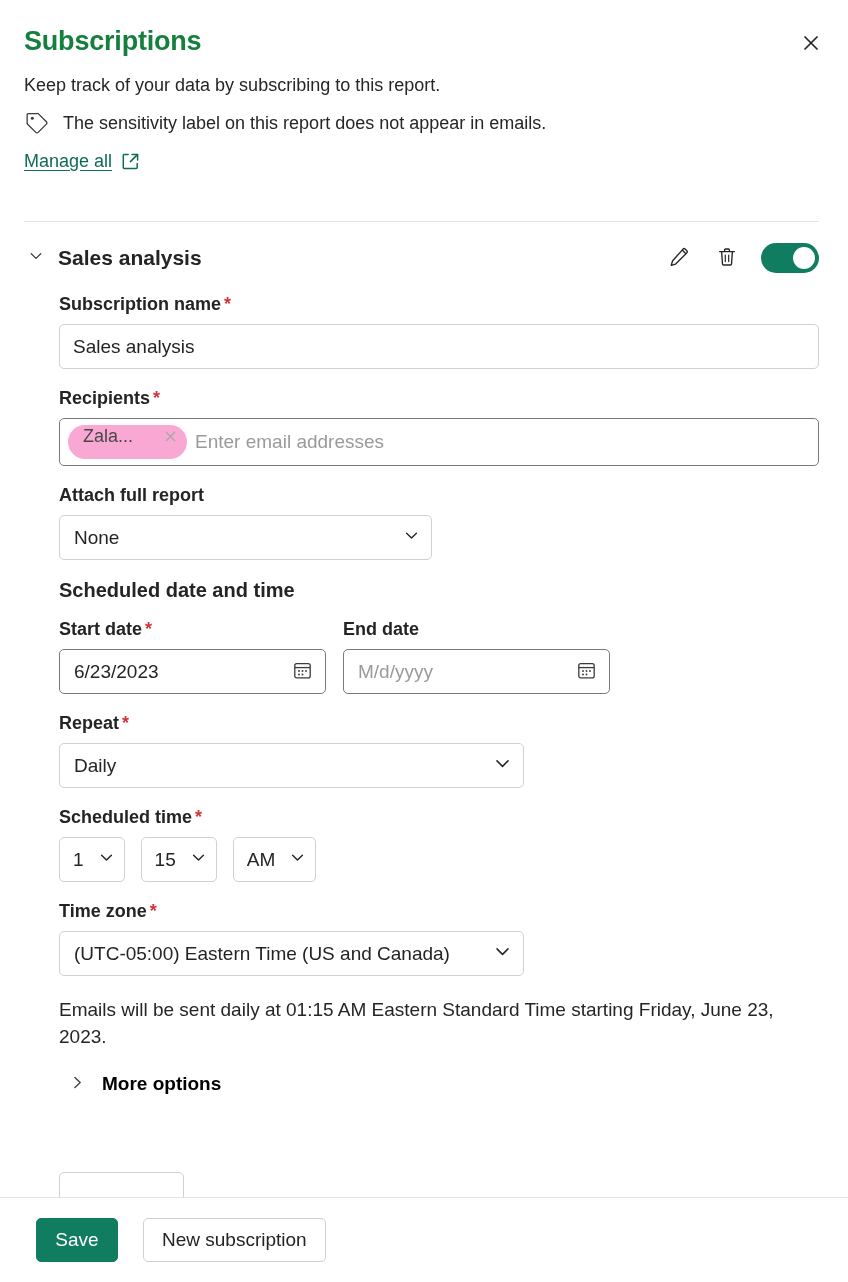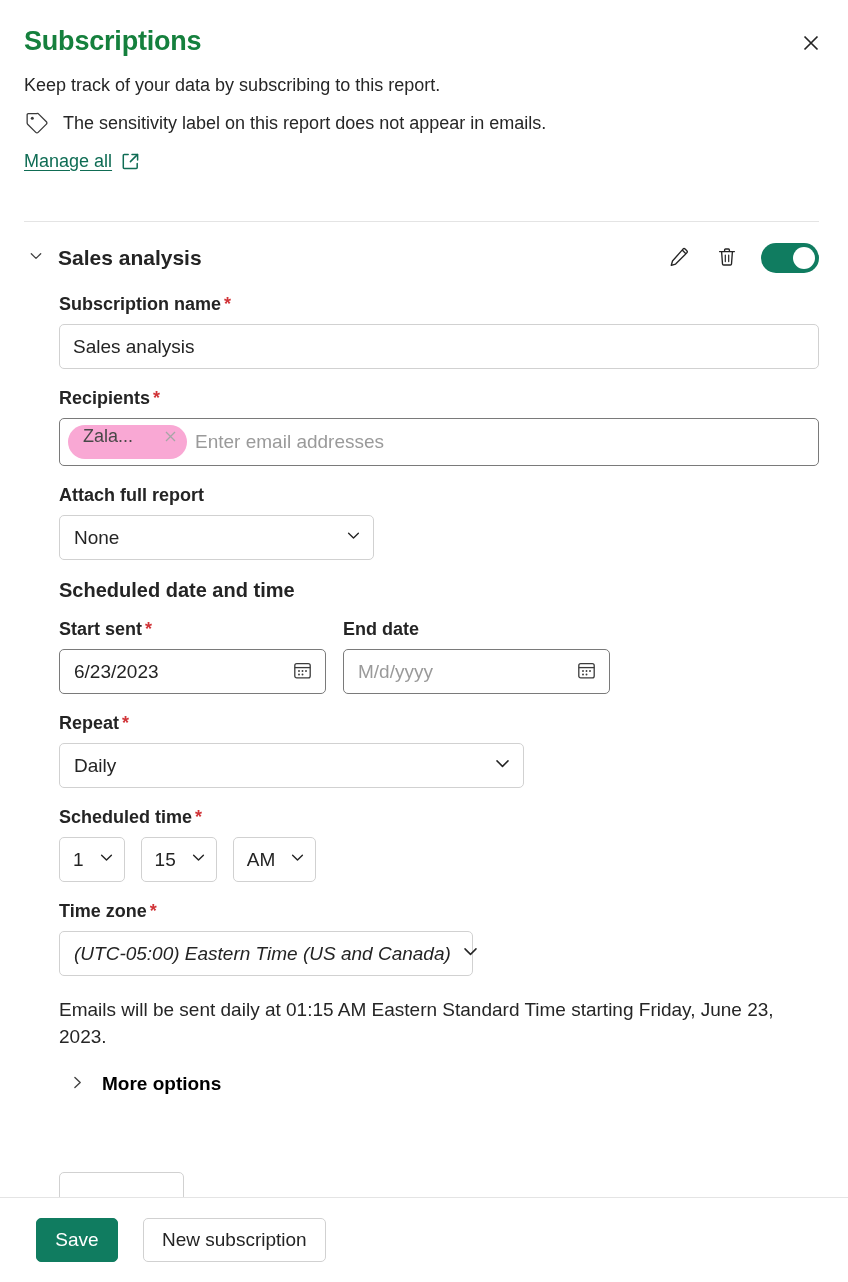--- a/index.html
+++ b/index.html
@@ -241,23 +241,23 @@
     cursor: pointer;
     gap: 10px;
   }
   .dd-text {
     font-size: 19px;
     color: #242424;
     line-height: 24px;
     white-space: nowrap;
   }
   .dd .chev { margin-left: auto; flex: none; display:block; }
-  .dd-attach { width: 315px; }
+  .dd-attach { width: 373px; }
   .dd-repeat { width: 465px; }
-  .dd-tz { width: 414px; font-style: italic; }
+  .dd-tz { width: 465px; }
   .dd-small { min-width: 0; padding: 0 9px 0 13px; gap: 14px; }
 
   
   .date-row { display: flex; gap: 17px; }
   .date-col-1 { width: 267px; }
   .date-col-2 { width: 267px; }
   .date-field {
     width: 100%;
     height: 45px;
     border: 1px solid #7a7a7a;
@@ -481,21 +481,21 @@
 
     
     <div class="field" style="margin-bottom:14px;">
       <div class="section-label">Scheduled date and time</div>
     </div>
 
     
     <div class="field date-row">
       <div class="date-col-1">
         <div class="field-label">
-          <span>Start sent</span><span class="req">*</span>
+          <span>Start date</span><span class="req">*</span>
         </div>
         <div class="date-field">
           <input type="text" value="6/23/2023" style="">
           <button class="cal-btn">
             <span>
               <svg width="21" height="21" viewBox="0 0 21 21" fill="none">
                 <rect x="2.8" y="3.6" width="15.4" height="14.2" rx="1.9" stroke="#3b3b3b" stroke-width="1.3"></rect>
                 <path d="M2.8 7.6 H18.2" stroke="#3b3b3b" stroke-width="1.3"></path>
                 <circle cx="7" cy="11" r="0.95" fill="#3b3b3b"></circle>
                 <circle cx="10.5" cy="11" r="0.95" fill="#3b3b3b"></circle>

